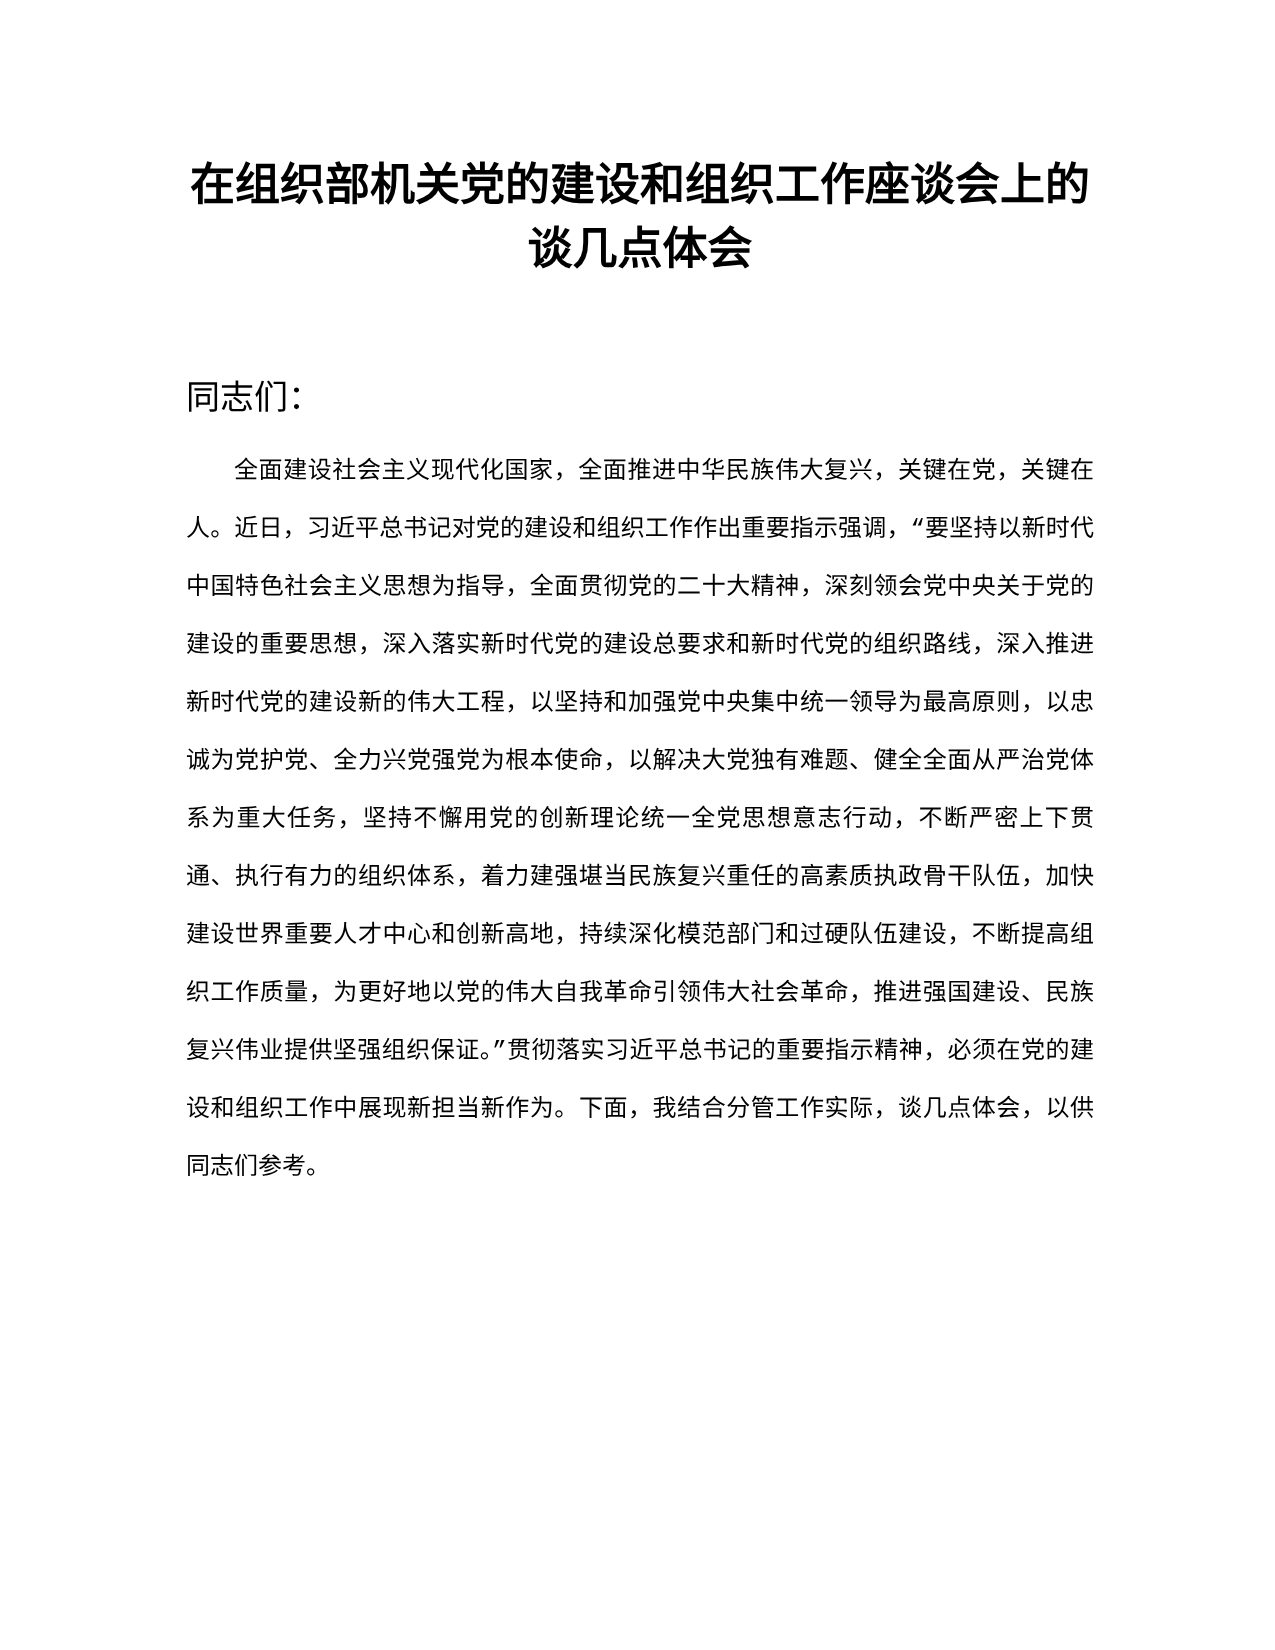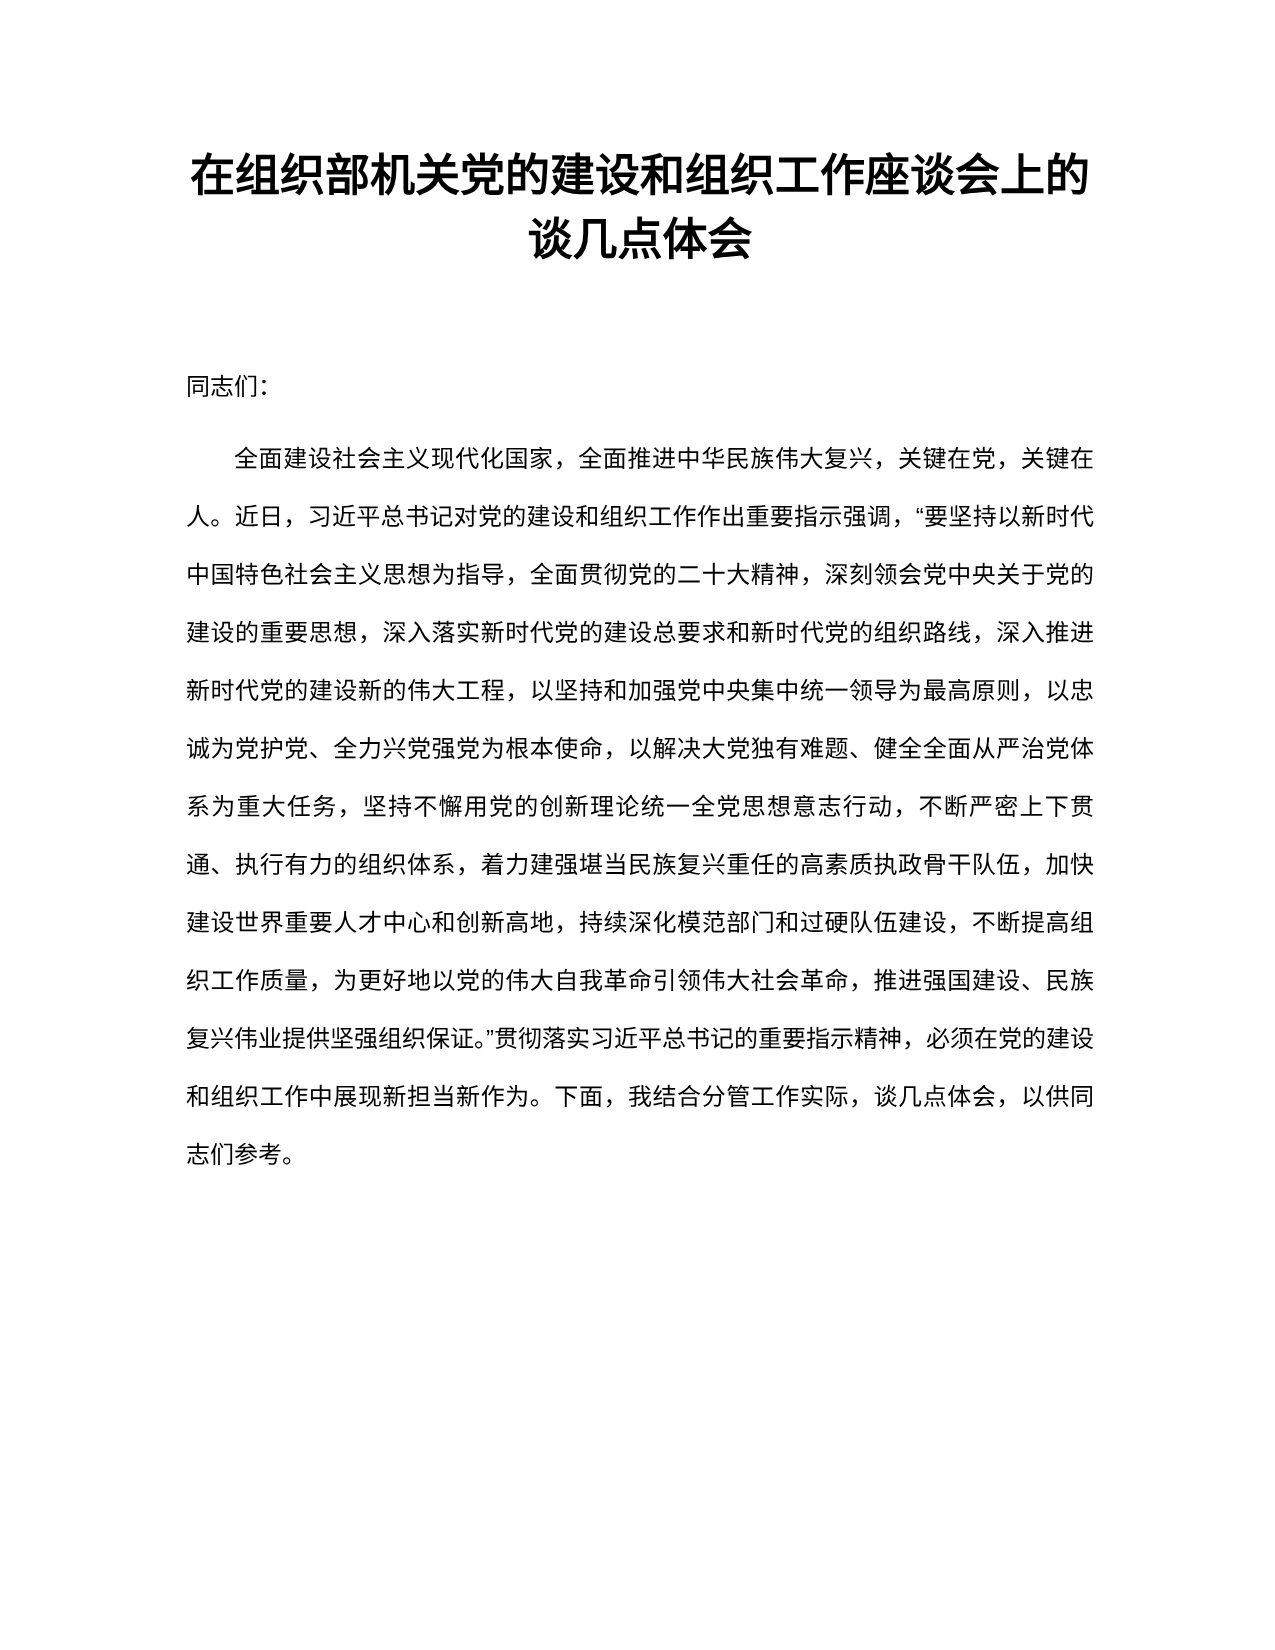--- a/index.html
+++ b/index.html
@@ -14,37 +14,38 @@
     background: #ffffff;
     color: #000000;
     font-family: "Liberation Sans", sans-serif;
     overflow: hidden;
     box-sizing: border-box;
   }
   .content {
     box-sizing: border-box;
     width: 100%;
     height: 100%;
-    padding: 4px 181px 0 186px;
+    padding: 17px 181px 0 186px;
+    font-family: Liberation Mono, monospace;
   }
   .doc-title {
     margin: 0;
     padding-top: 140px;
     font-size: 45px;
     font-weight: 700;
     line-height: 64px;
     text-align: center;
     letter-spacing: 0px;
   }
   .doc-title .title-line {
     display: block;
   }
   .salutation {
     margin: 86px 0 0 0;
-    font-size: 24px;
+    font-size: 34px;
     line-height: 58px;
     text-align: left;
   }
   .body-paragraph {
     margin: 14px 0 0 0;
     font-size: 24px;
     line-height: 58px;
     text-align: justify;
     text-justify: inter-ideograph;
     text-indent: 2em;

